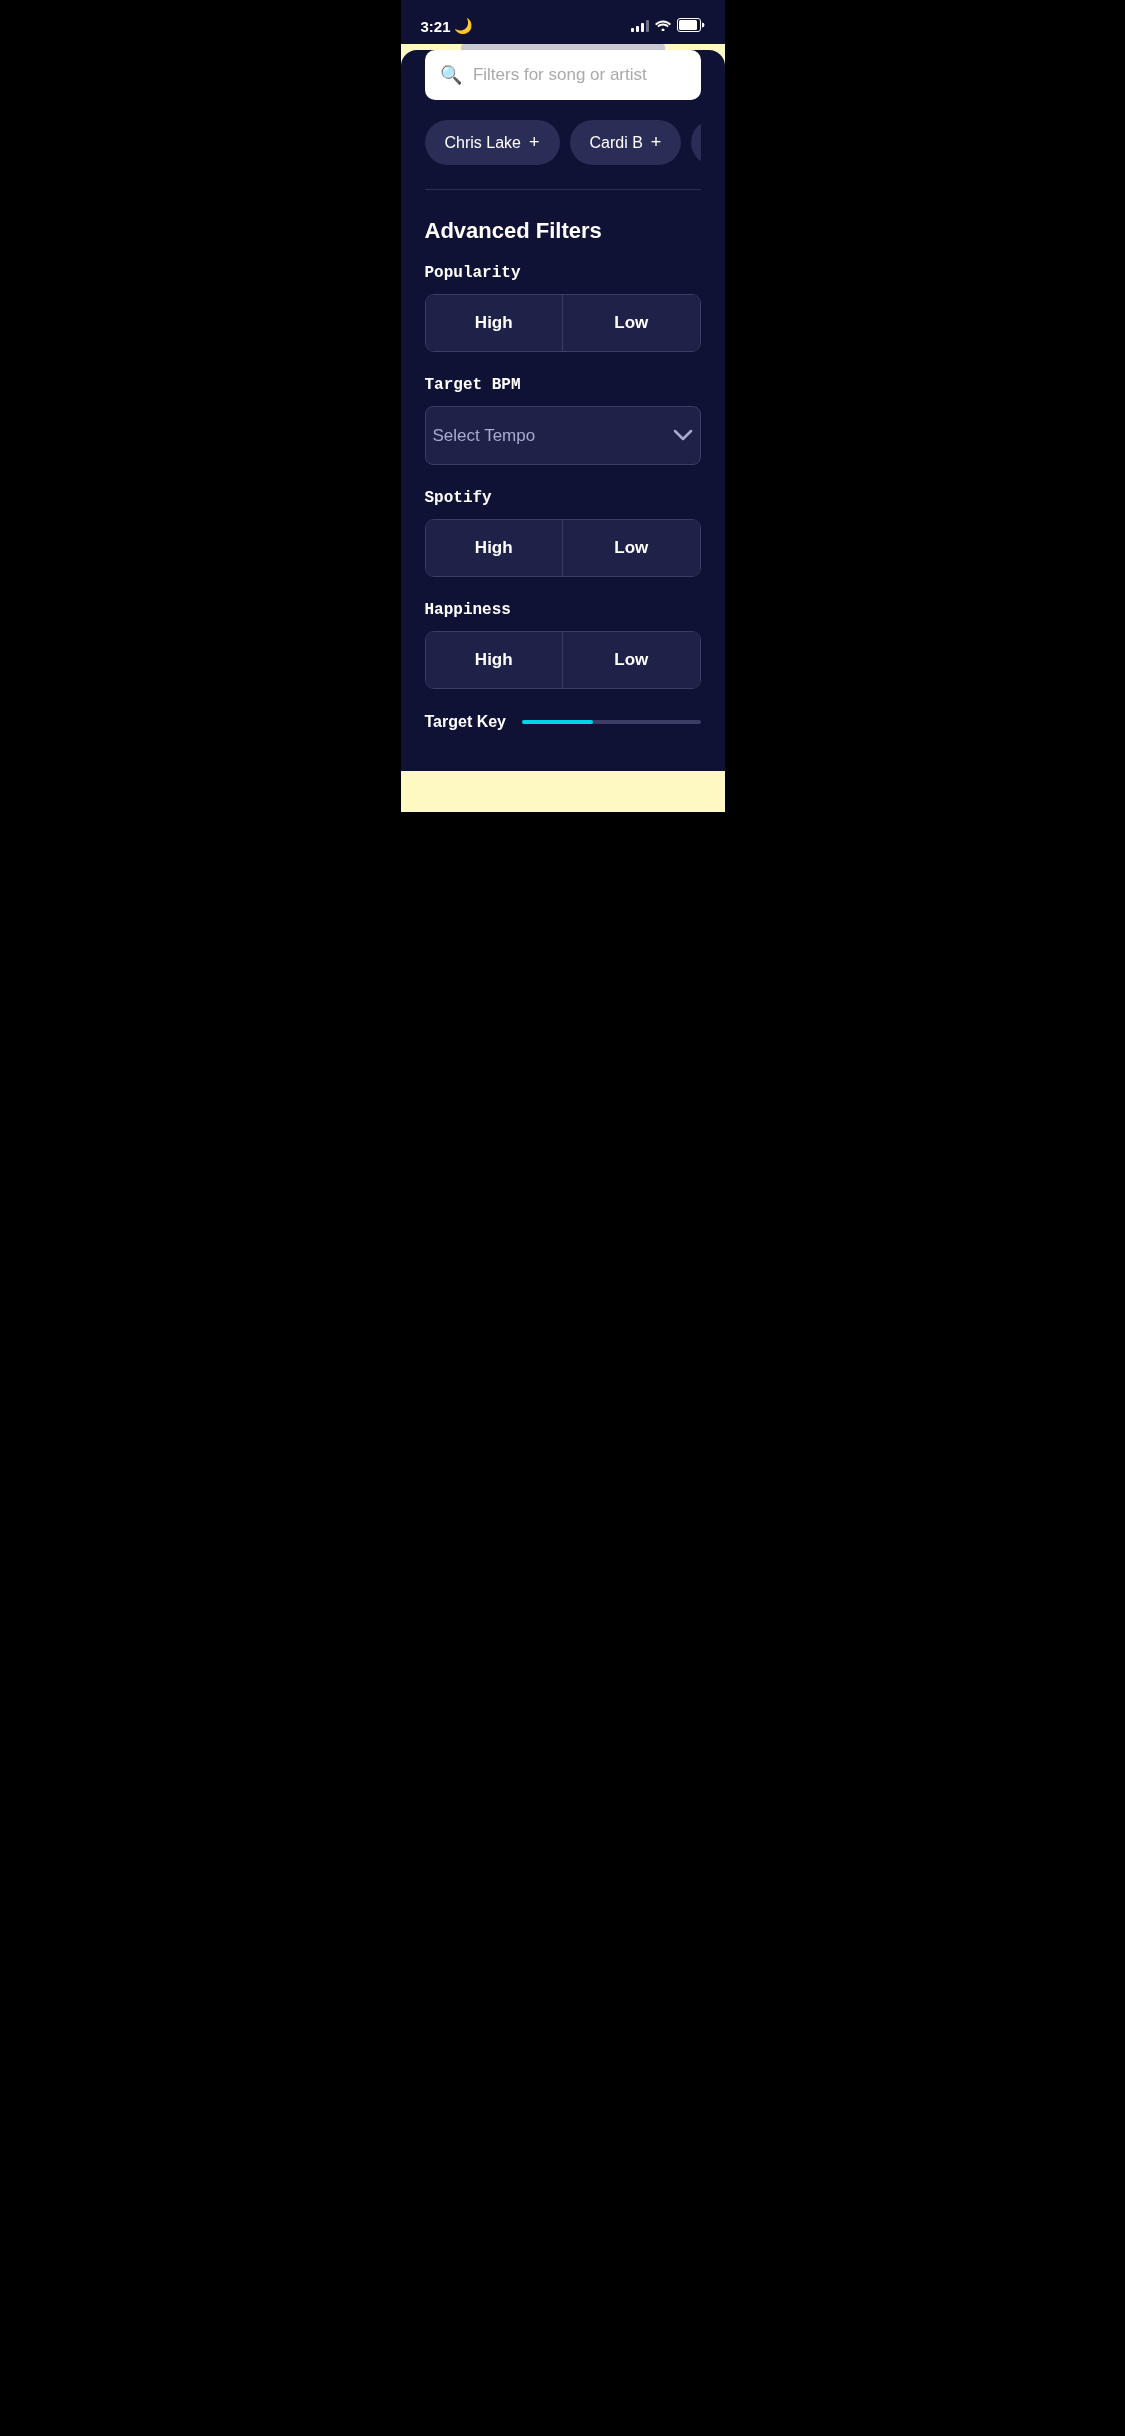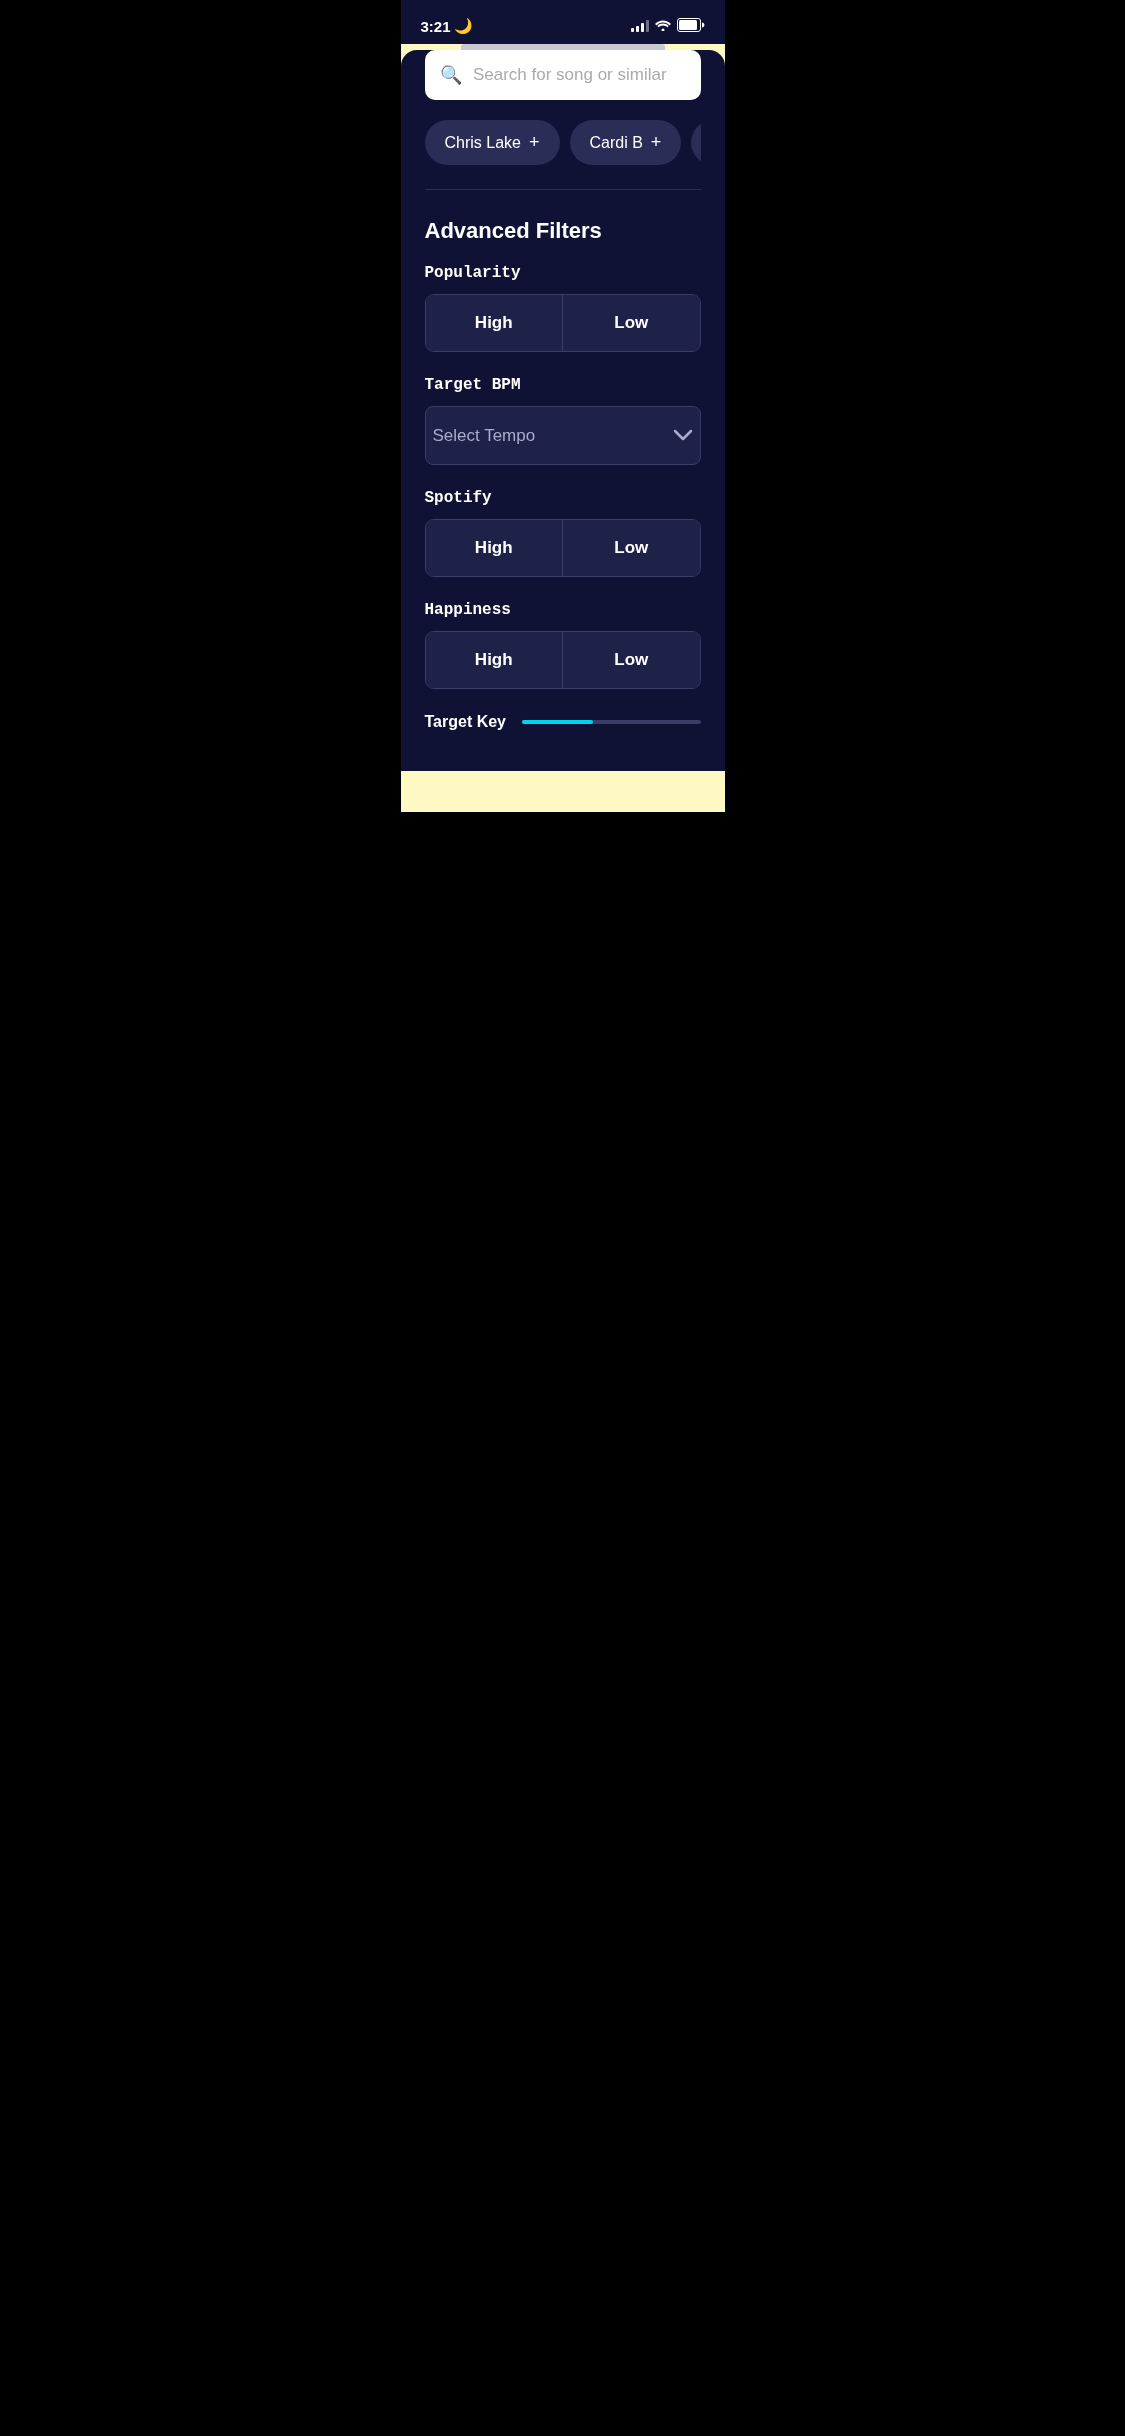--- a/index.html
+++ b/index.html
@@ -334,21 +334,21 @@
 
 
   <div class="top-hint"></div>
 
   <div class="main-container">
 
 
 
     <div class="search-box">
       <span class="search-icon-wrap">🔍</span>
-      <span class="search-placeholder">Search for song or similar</span>
+      <span class="search-placeholder">Filters for song or artist</span>
     </div>
 
     <div class="chips-row">
       <div class="chip">
         <span>Chris Lake</span>
         <span class="chip-plus">+</span>
       </div>
       <div class="chip">
         <span>Cardi B</span>
         <span class="chip-plus">+</span>

